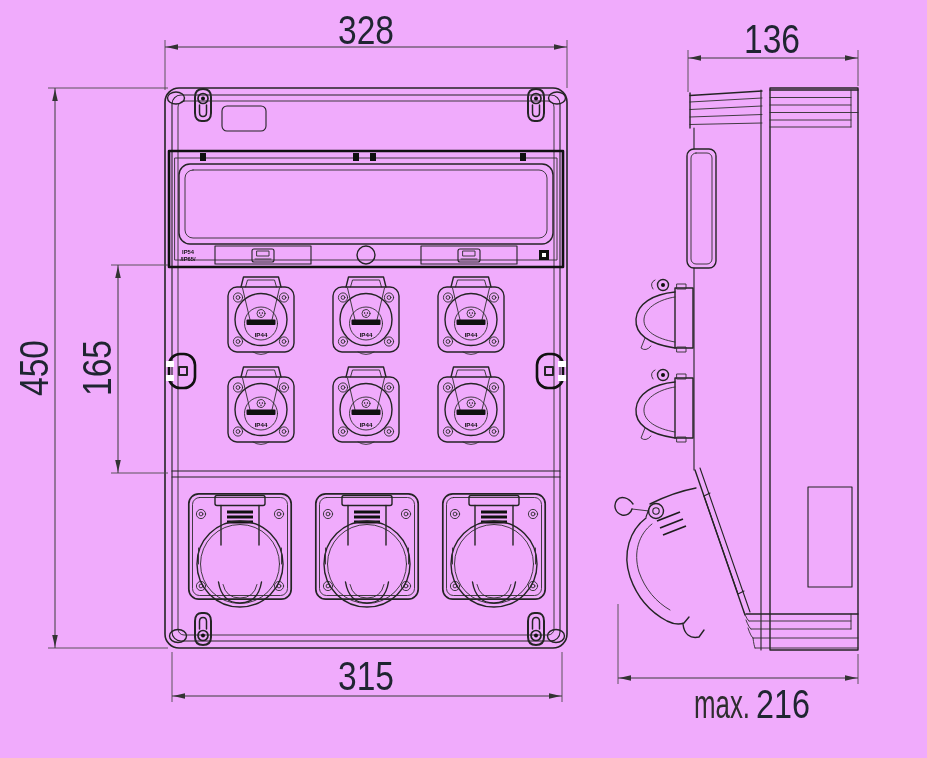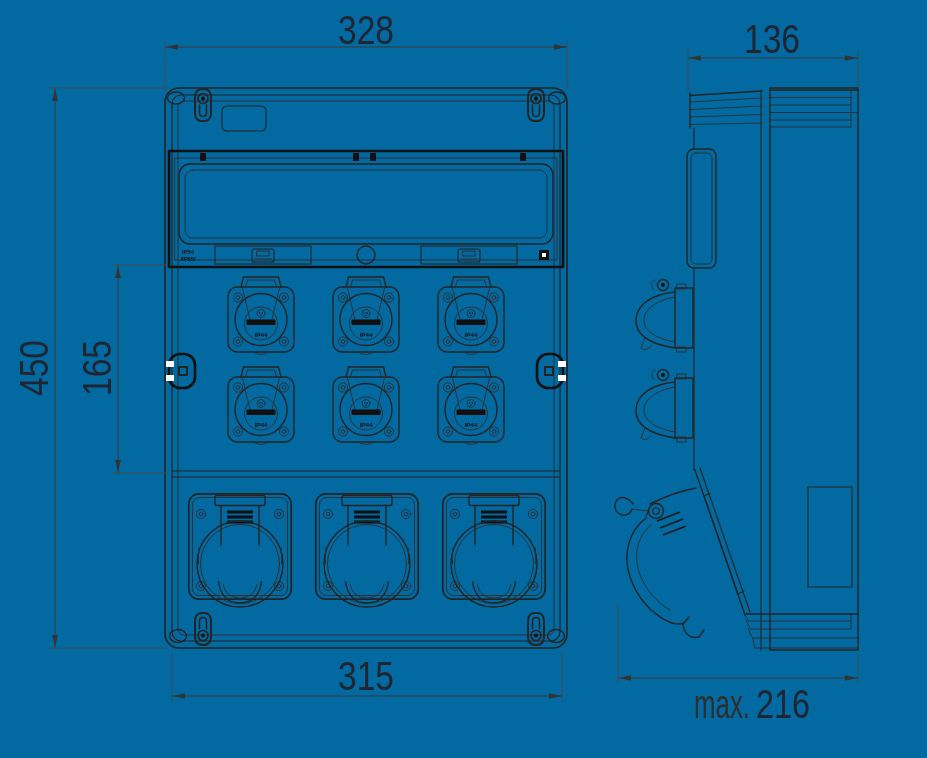--- a/index.html
+++ b/index.html
@@ -1,16 +1,16 @@
 <!DOCTYPE html>
 <html><head>
 <meta charset="utf-8">
 <style>
   html,body{margin:0;padding:0;background:#ffffff;}
-  .page{position:relative;width:927px;height:758px;background:#0369a1;overflow:hidden;}
+  .page{position:relative;width:927px;height:758px;background:#f0abfc;overflow:hidden;}
   svg{display:block;}
   .ln{fill:none;stroke:#242424;stroke-width:1.4;stroke-linecap:round;stroke-linejoin:round;}
   .ln-thin{fill:none;stroke:#2e2e2e;stroke-width:0.9;stroke-linecap:round;stroke-linejoin:round;}
   .ln-med{fill:none;stroke:#242424;stroke-width:1.1;stroke-linecap:round;stroke-linejoin:round;}
   .ln-bold{fill:none;stroke:#111;stroke-width:2.6;stroke-linecap:round;stroke-linejoin:round;}
   .dark{fill:#101010;stroke:none;}
   .dim-ln{fill:none;stroke:#3a3a3a;stroke-width:1;}
   .dim-ext{fill:none;stroke:#4a4a4a;stroke-width:0.9;}
   .dim-arrow{fill:#333;stroke:none;}
   .dim-text{font-family:"Liberation Sans",sans-serif;font-size:40px;font-weight:400;}

